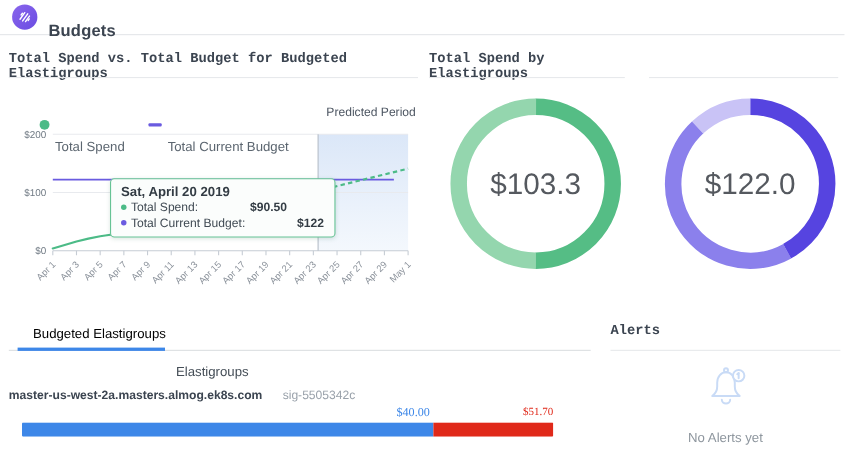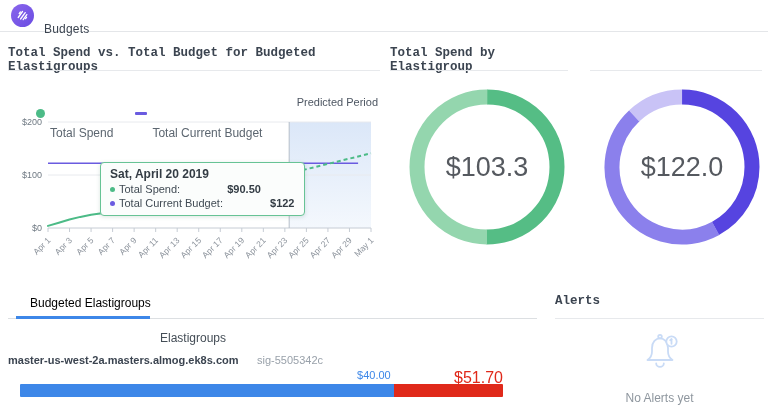--- a/index.html
+++ b/index.html
@@ -6,21 +6,21 @@
   html,body { background:#fff; }
   body { font-family:"Liberation Sans", sans-serif; }
   #app { position:relative; width:768px; height:414px; background:#ffffff; overflow:hidden; }
 
   
   .header { position:absolute; left:0; top:0; width:768px; height:32px;
             border-bottom:1px solid #e4e6e9; display:flex; align-items:center; padding-left:11px; background:#fff; }
   .logo { width:23px; height:23px; border-radius:50%;
           background:linear-gradient(135deg,#8a66ec 0%,#6a4ce2 100%);
           display:flex; align-items:center; justify-content:center; }
-  .page-title { margin-left:10px; font-size:12px; font-weight:400; color:#3b4450; letter-spacing:.2px;margin-top:26px; }
+  .page-title { margin-left:10px; font-size:15px; font-weight:700; color:#3b4450; letter-spacing:.2px;margin-top:26px; }
 
   
   .panel { position:absolute; background:#fff; }
   .panel-title { position:absolute; left:0; top:6px; font-size:12.5px; font-weight:700; color:#3b4450;font-family:Liberation Mono, monospace; }
   .panel-divider { position:absolute; left:0; top:30px; width:100%; height:1px; background:#e7e9ec; }
 
   .chart-panel { left:8px; top:40px; width:372px; height:245px; }
   .legend { position:absolute; left:28px; top:46px; display:flex; gap:22px; align-items:center; }
   .legend-item { display:flex; align-items:center; gap:5px; cursor:pointer; }
   .legend-marker-circle { width:9px; height:9px; border-radius:50%; }
@@ -47,23 +47,23 @@
   .groups-panel { left:8px; top:288px; width:529px; height:120px; }
   .tab { position:absolute; top:8px; font-size:12px; cursor:pointer; }
   .tab-active { left:22px; color:#000000; }
   .tab-inactive { left:152px; color:#444d56;margin-top:35px; }
   .tab-underline { position:absolute; left:8px; top:28px; width:134px; height:3px; background:#3d87e8; z-index:2; }
   .tabs-divider { position:absolute; left:0; top:30px; width:529px; height:1px; background:#dcdfe2; }
 
   .eg-name-row { position:absolute; left:0; top:62px; }
   .eg-name { font-size:11px; font-weight:700; color:#3b4450; }
   .eg-sig { font-size:11px; color:#99a1aa; margin-left:14px; }
-  .bar-labels { position:absolute; left:12px; top:81px; width:483px; height:14px; }
+  .bar-labels { position:absolute; left:12px; top:81px; width:483px; height:14px;font-family:Liberation Serif, serif; }
   .bar-spend-label { position:absolute; font-size:11px; color:#3d87e8; padding-right:3px; }
-  .bar-total-label { position:absolute; right:0; font-size:16px; color:#e0291a; }
+  .bar-total-label { position:absolute; right:0; font-size:10px; color:#e0291a; }
   .budget-bar { position:absolute; left:12px; top:96px; width:483px; height:13px; display:flex; overflow:hidden; border-radius:1px; }
   .bar-seg-spend { height:100%; }
   .bar-seg-over { height:100%; flex:1; }
 
   
   .alerts-panel { left:555px; top:288px; width:209px; height:122px; }
   .alerts-empty { position:absolute; left:0; top:40px; width:100%; text-align:center; }
   .alerts-empty-text { position:absolute; left:0; top:103px; width:100%; text-align:center; font-size:12px; color:#8e969e; }
 </style>
 </head>
@@ -155,21 +155,21 @@
         </svg>
       <div class="tooltip">
         <div class="tooltip-date">Sat, April 20 2019</div>
         <div class="tooltip-row"><span class="tt-bullet" style="background: rgb(76, 187, 135);"></span><span>Total Spend:</span>&nbsp;<b>$90.50</b></div>
         <div class="tooltip-row"><span class="tt-bullet" style="background: rgb(106, 91, 224);"></span><span>Total Current Budget:</span>&nbsp;<b>$122</b></div>
       </div>
     </div>
   </div>
 
   <div class="panel spend-donut-panel">
-    <div class="panel-title">Total Spend by Elastigroup</div>
+    <div class="panel-title">Total Spend by Elastigroups</div>
     <div class="panel-divider"></div>
     <div class="donut-mount" id="spend-donut"><svg width="160" height="160" viewBox="0 0 160 160">
           <circle cx="80" cy="80" r="70" fill="none" stroke="#55bd85" stroke-width="15" stroke-dasharray="219.91 439.82" transform="rotate(-90 80 80)"></circle>
           <circle cx="80" cy="80" r="70" fill="none" stroke="#94d6ae" stroke-width="15" stroke-dasharray="219.91 439.82" transform="rotate(90 80 80)"></circle>
           <text x="80" y="89" text-anchor="middle" font-size="27" fill="#55595f">$103.3</text>
         </svg></div>
   </div>
 
   <div class="panel budget-donut-panel">
     <div class="panel-divider"></div>

